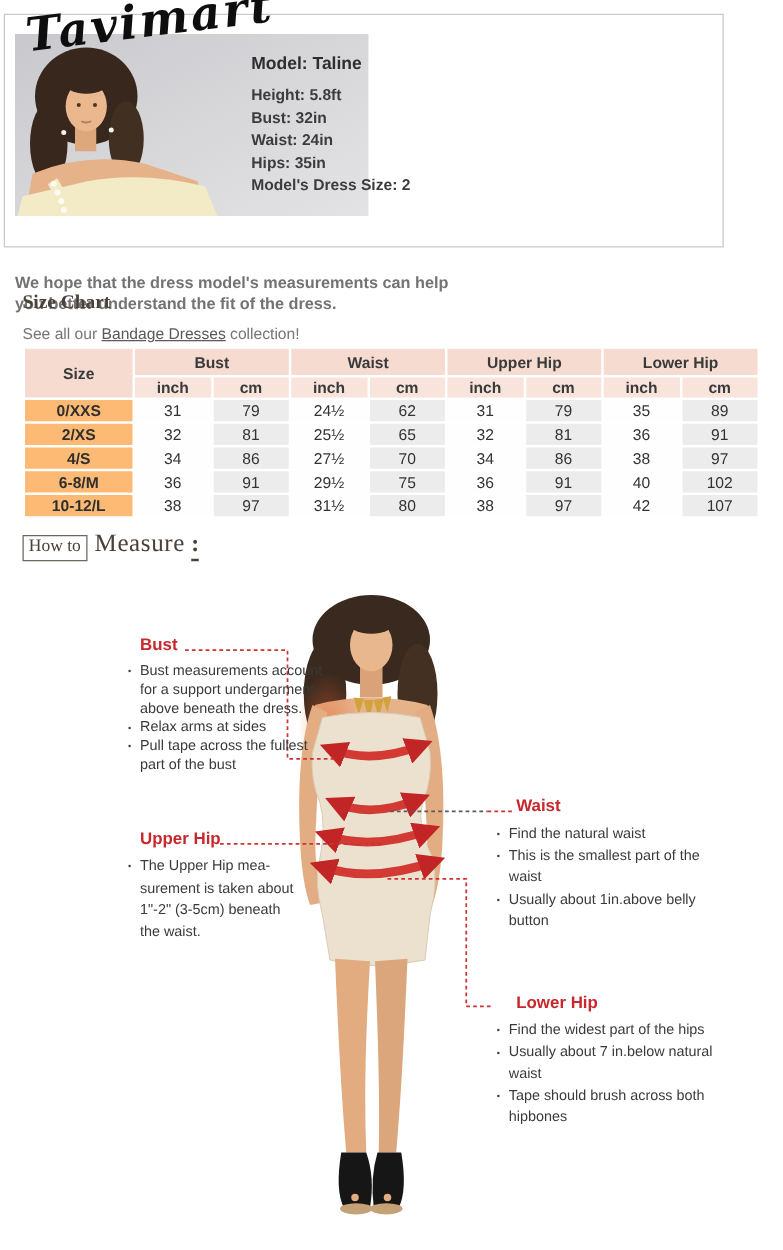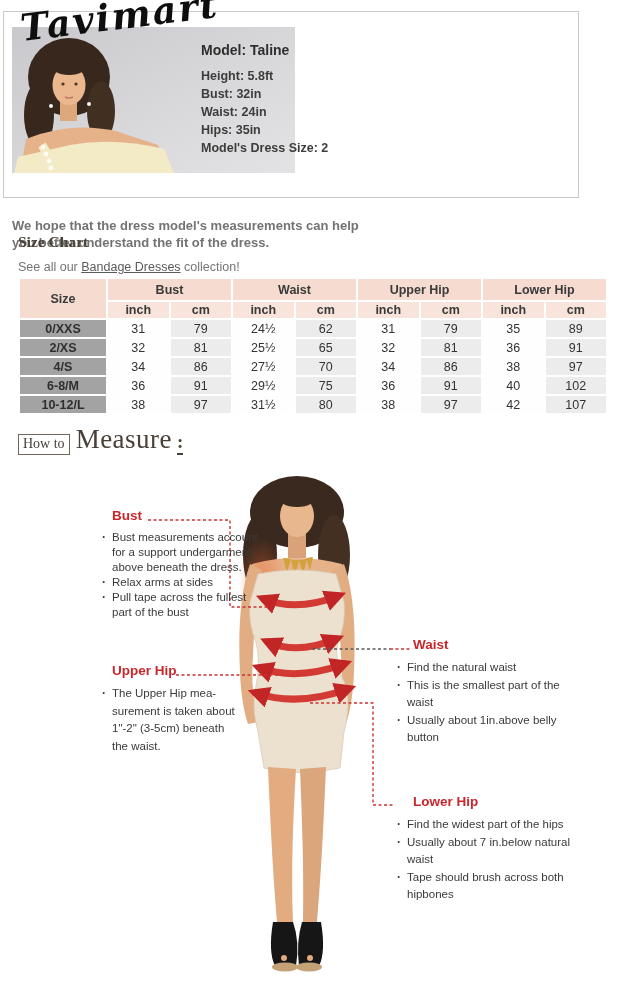--- a/index.html
+++ b/index.html
@@ -29,29 +29,29 @@
   .collection-line { position:absolute; left:18px; top:260px; font-size:12.5px; color:#757575; }
   .collection-line a { color:#5a5a5a; text-decoration:underline; cursor:pointer; }
 
   table.size-chart { position:absolute; left:18px; top:277px; width:590px;
                      border-collapse:separate; border-spacing:2px; table-layout:fixed; }
   table.size-chart th, table.size-chart td { text-align:center; vertical-align:middle; font-size:12.5px; }
   table.size-chart col.c-size { width:86px; }
   th.group { background:#f5dbd0; font-weight:bold; color:#3a3a3a; height:21px; font-size:13px; }
   th.size-hd { background:#f5dbd0; font-weight:bold; color:#3a3a3a; font-size:13px; }
   th.unit { background:#f8e4da; font-weight:bold; color:#3a3a3a; height:16px; }
-  td.size-cell { background:#a3a3a3; font-weight:bold; color:#2f2f2f; height:17px; font-size:13px; }
+  td.size-cell { background:#fdba74; font-weight:bold; color:#2f2f2f; height:17px; font-size:13px; }
   td.inch { background:#fefefe; color:#333; height:17px; }
   td.cm   { background:#ececed; color:#333; height:16px; }
 
   
   .howto { position:absolute; left:18px; top:424px; display:flex; align-items:baseline; color:#4a4038; }
   .howto .small { font-family:"Liberation Serif", serif; font-size:14px;
                   border:1px solid #6f655b; padding:1px 4px 2px 4px; }
-  .howto .big { font-family:"Liberation Serif", serif; font-size:27px; margin-left:6px; letter-spacing:0.5px; }
+  .howto .big { font-family:"Liberation Serif", serif; font-size:20px; margin-left:6px; letter-spacing:0.5px; }
   .howto .mark { font-family:"Liberation Serif", serif; font-weight:bold; font-size:19px; margin-left:5px;
                  border-bottom:2px solid #4a4038; padding-bottom:0px; }
 
   
   .diagram-svg { position:absolute; left:0; top:460px; }
   .guide-block { position:absolute; }
   .guide-title { font-size:13.5px; font-weight:bold; color:#c8282d; margin-bottom:7px; }
   .guide-title.indent-l { margin-left:10px; }
   .guide-title.indent-r { margin-left:16px; }
   .bullet { display:flex; align-items:flex-start; }

